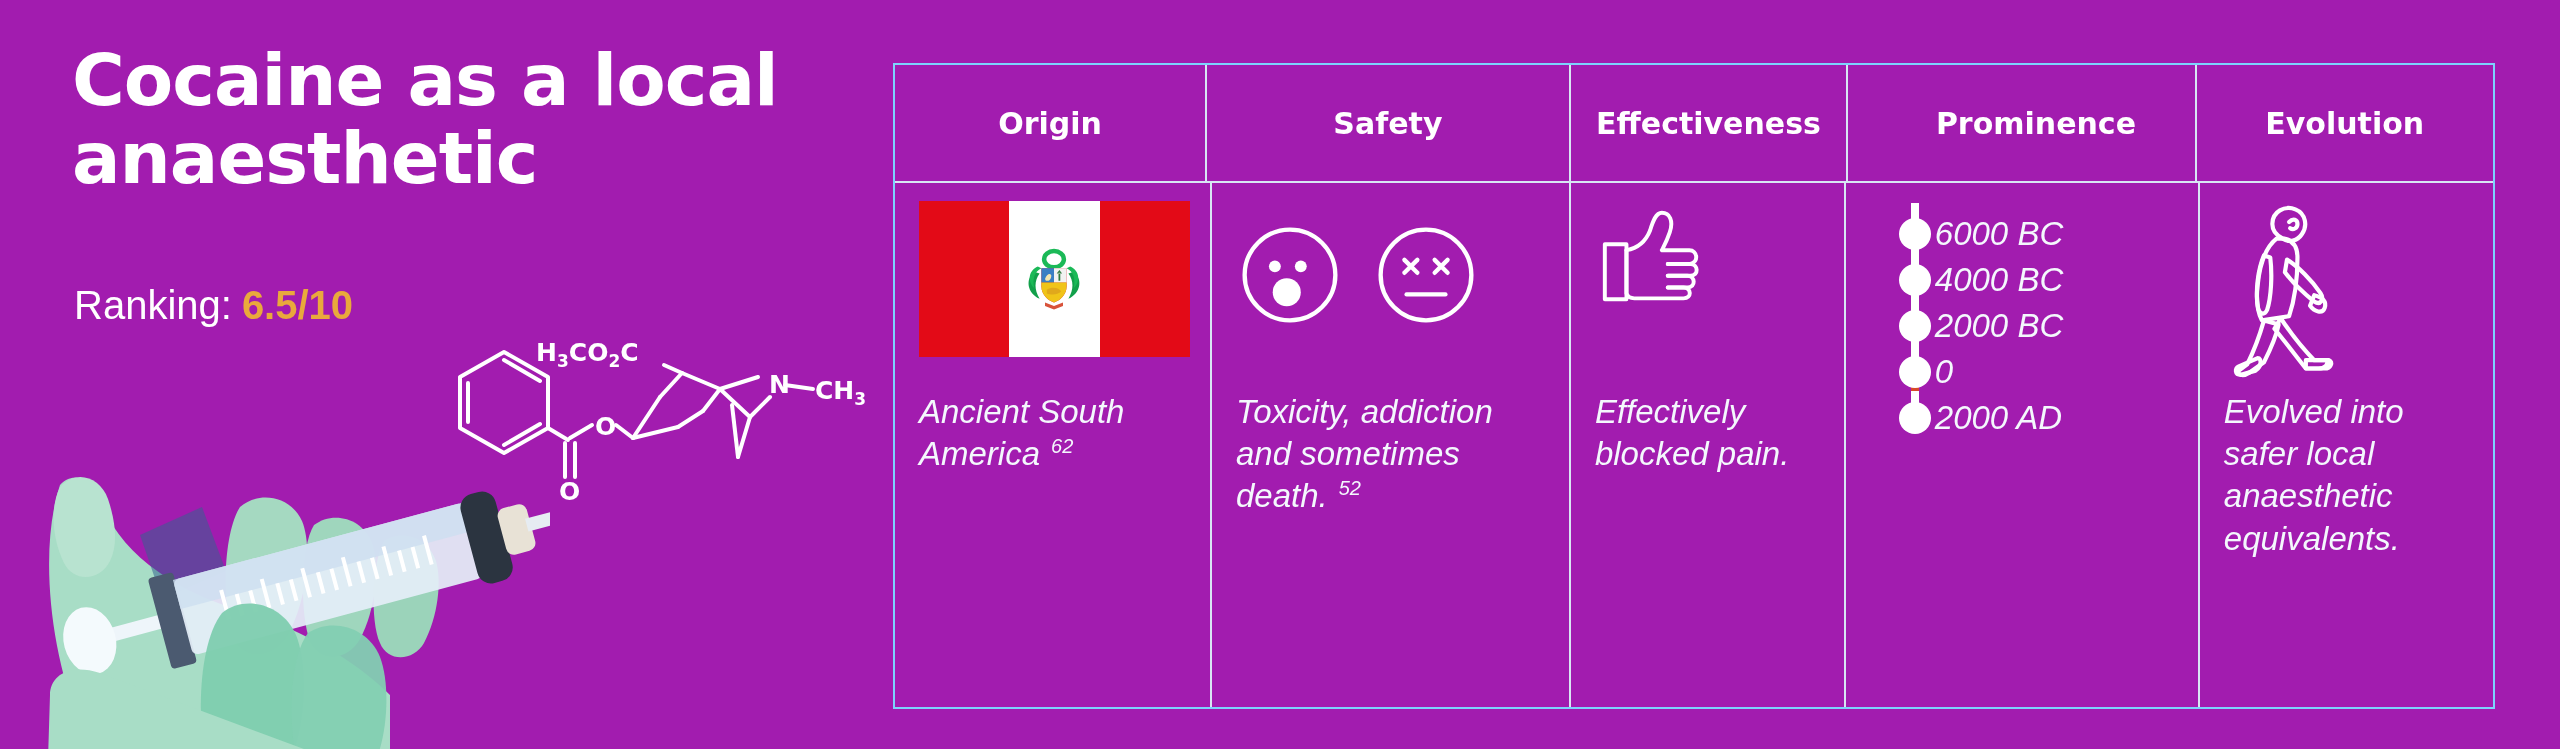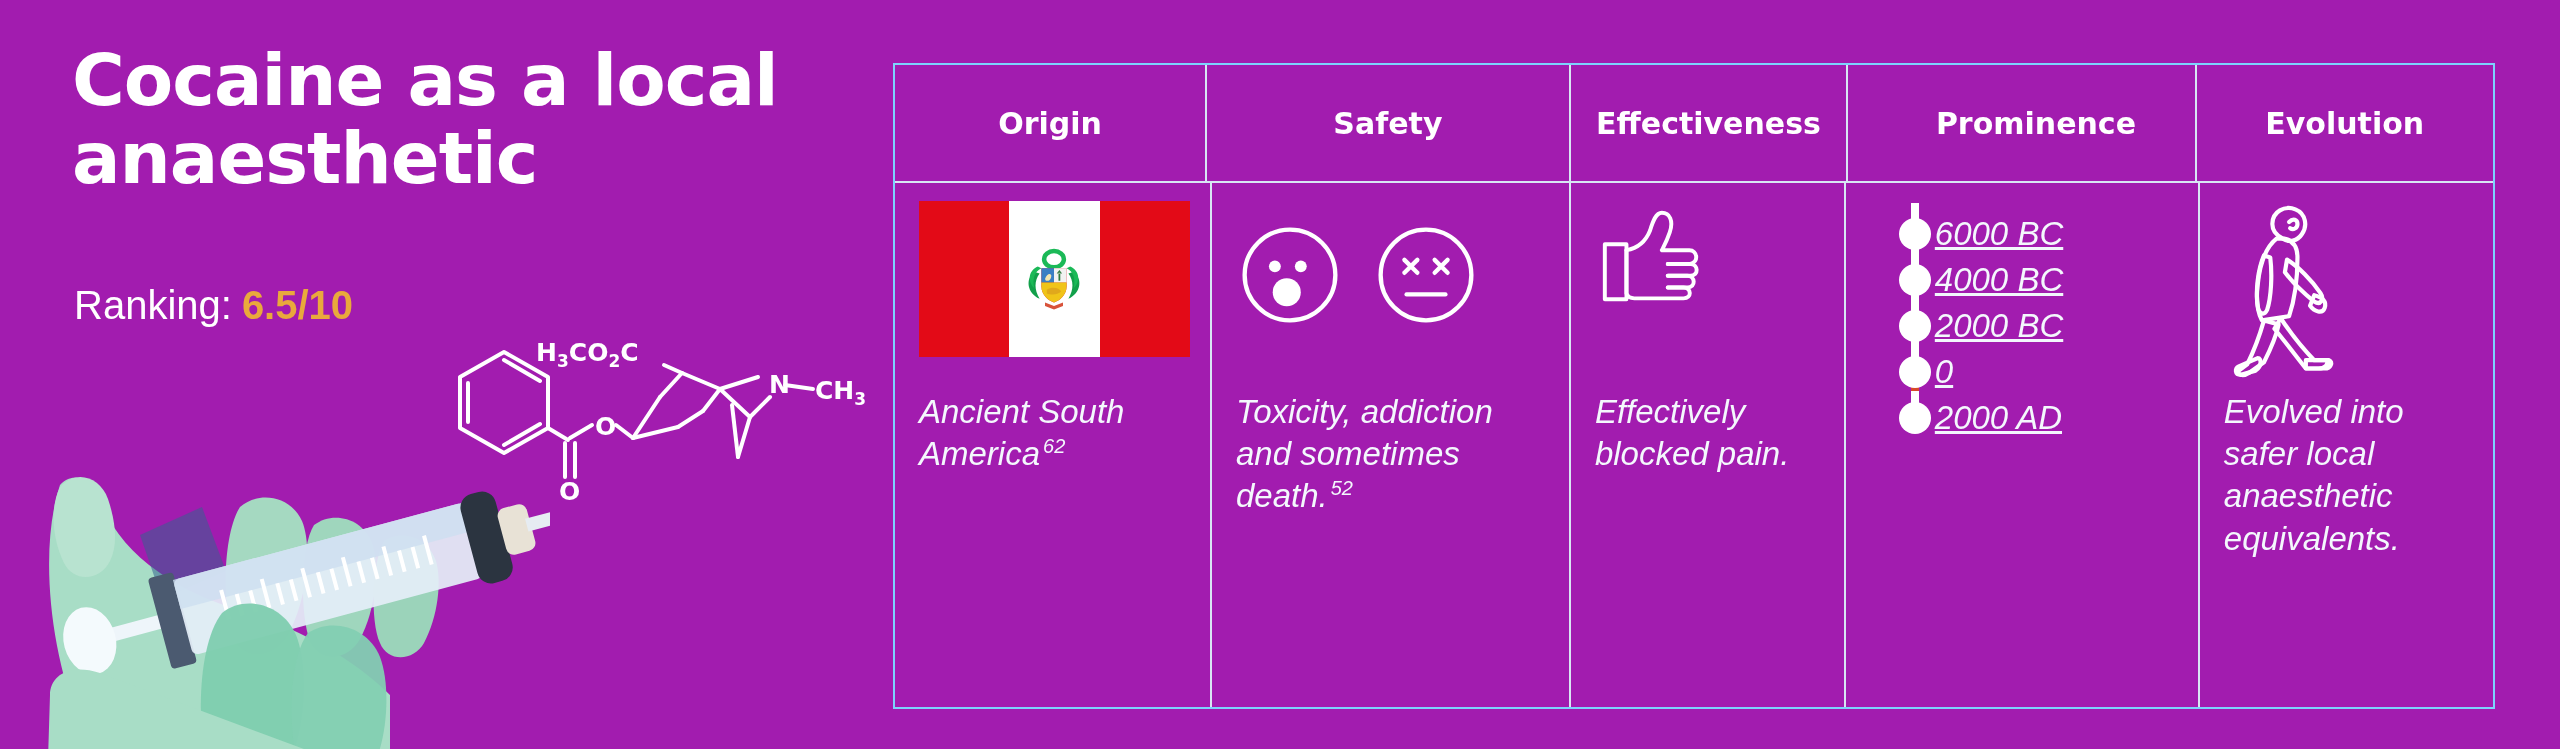--- a/index.html
+++ b/index.html
@@ -122,21 +122,21 @@
     font-style: italic;
     font-size: 33px;
     line-height: 1.28;
     color: #f4f8fd;
     white-space: pre-line;
   }
   .cell-text sup {
     font-size: 20px;
     font-style: italic;
     vertical-align: super;
-    margin-left: 3px;
+    margin-left: 11px;
   }
 
   
   .flag {
     width: 271px;
     height: 156px;
     display: flex;
     box-shadow: 0 0 0 0 transparent;
   }
   .flag .band-red { width: 33.34%; background: #e30a17; height: 100%; }
@@ -146,21 +146,21 @@
     height: 100%;
     display: flex;
     align-items: center;
     justify-content: center;
   }
 
   
   .faces { display: flex; gap: 28px; padding-top: 20px; }
 
   
-  .timeline { position: relative; width: 300px; height: 230px; padding-top: 10px; text-decoration: underline;}
+  .timeline { position: relative; width: 300px; height: 230px; padding-top: 10px;}
   .tl-row {
     display: flex;
     align-items: center;
     height: 46px;
     position: relative;
   }
   .tl-label {
     font-family: "Liberation Sans", sans-serif;
     font-style: italic;
     font-size: 33px;

